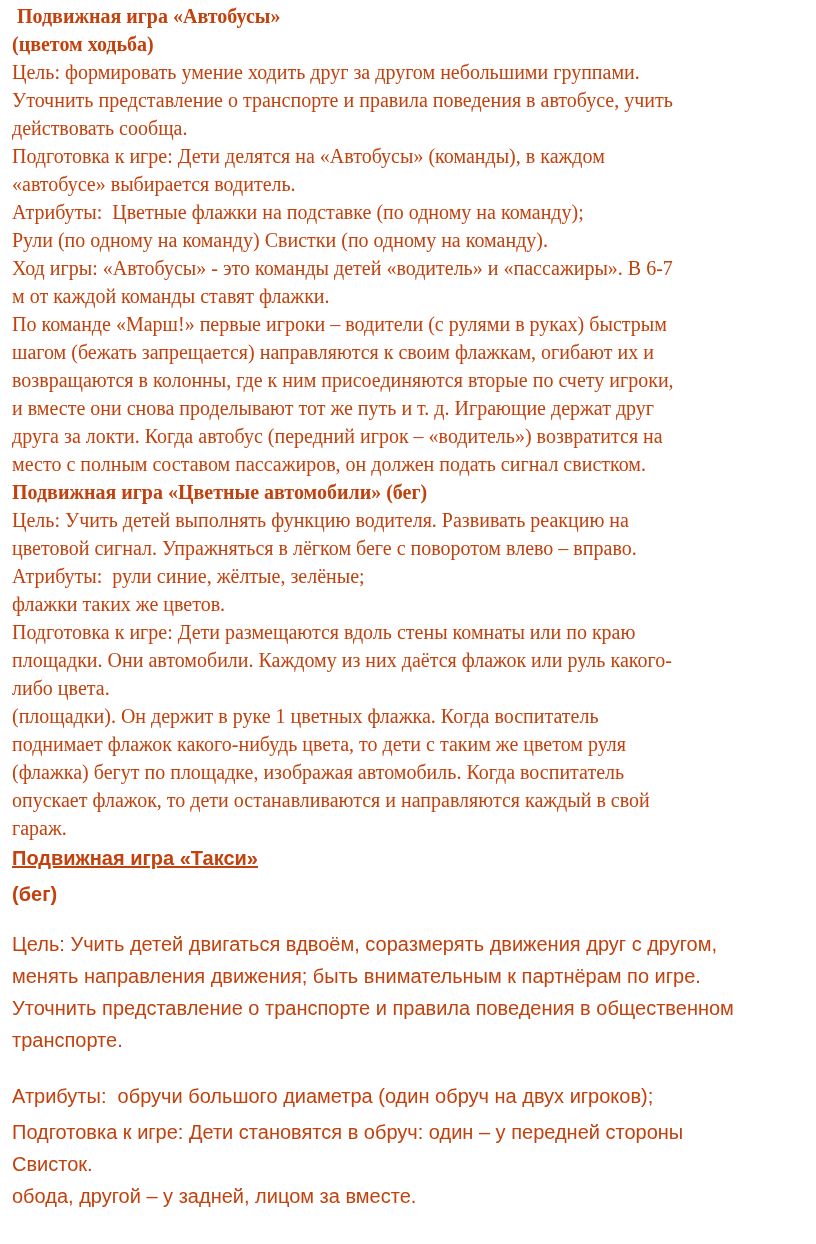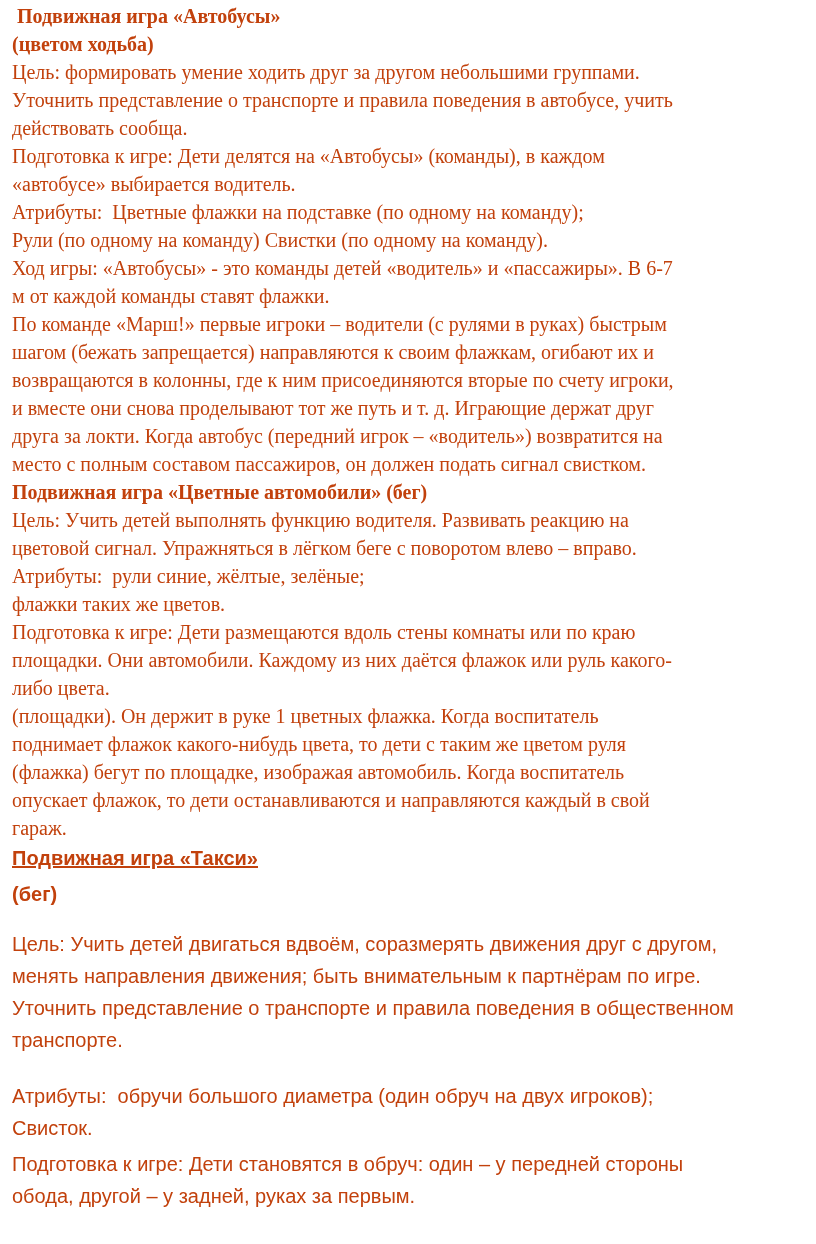--- a/index.html
+++ b/index.html
@@ -78,17 +78,17 @@
       <div class="line">гараж.</div>
     </div>
     <div class="section section-sans">
       <div class="line bold" style=" text-decoration: underline;">Подвижная игра «Такси»</div>
       <div class="line bold" style="margin-top: 4px;">(бег)</div>
       <div class="line" style="margin-top: 18px;">Цель: Учить детей двигаться вдвоём, соразмерять движения друг с другом,</div>
       <div class="line">менять направления движения; быть внимательным к партнёрам по игре.</div>
       <div class="line">Уточнить представление о транспорте и правила поведения в общественном</div>
       <div class="line">транспорте.</div>
       <div class="line" style="margin-top: 24px;">Атрибуты:  обручи большого диаметра (один обруч на двух игроков);</div>
+      <div class="line" style="margin-top: 4px;">Подготовка к игре: Дети становятся в обруч: один – у передней стороны</div>
       <div class="line">Свисток.</div>
-      <div class="line" style="margin-top: 4px;">Подготовка к игре: Дети становятся в обруч: один – у передней стороны</div>
-      <div class="line">обода, другой – у задней, руках за первым.</div>
+      <div class="line">обода, другой – у задней, лицом за вместе.</div>
     </div>
   </div>
 
 </body></html>

